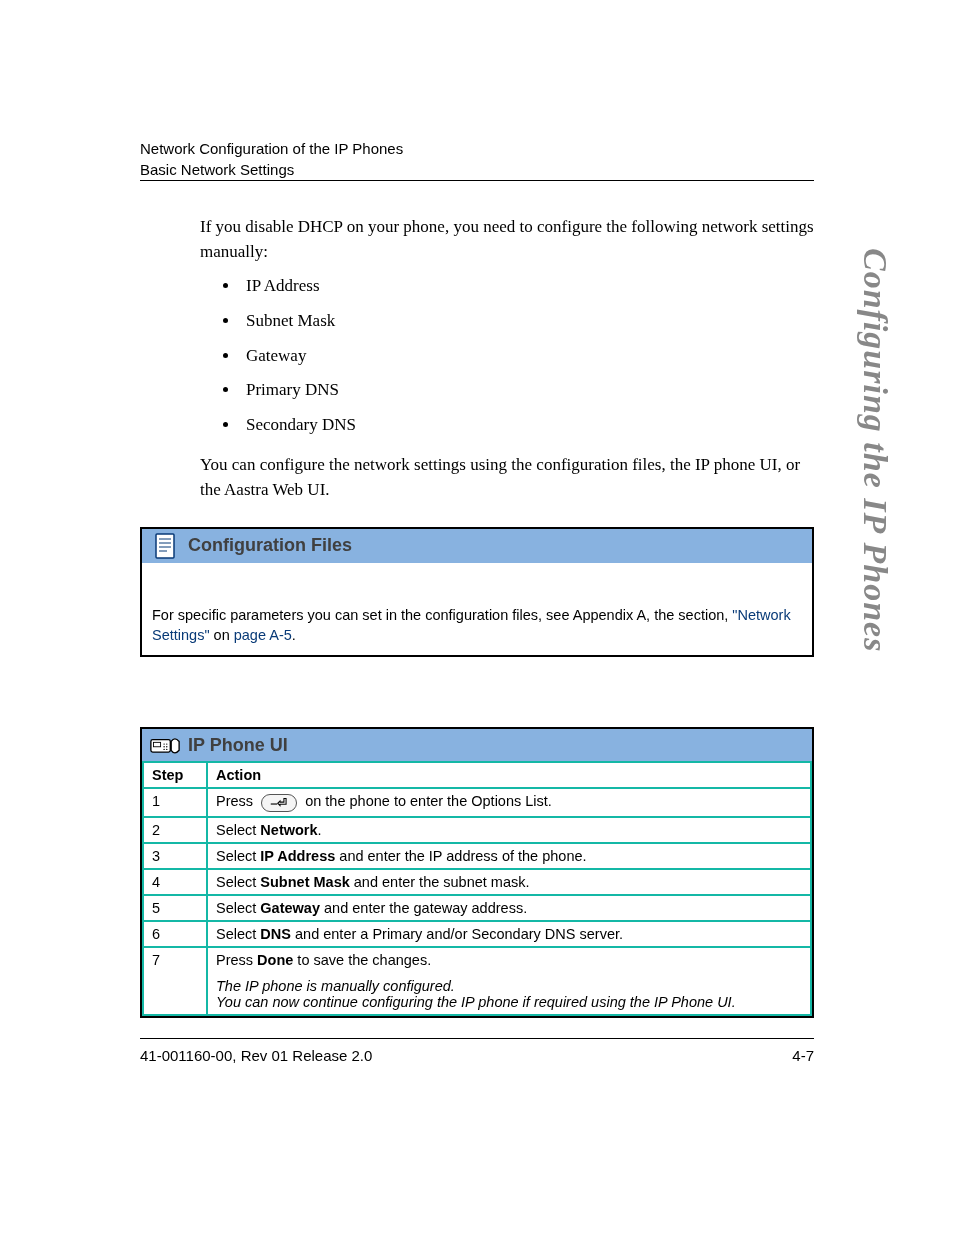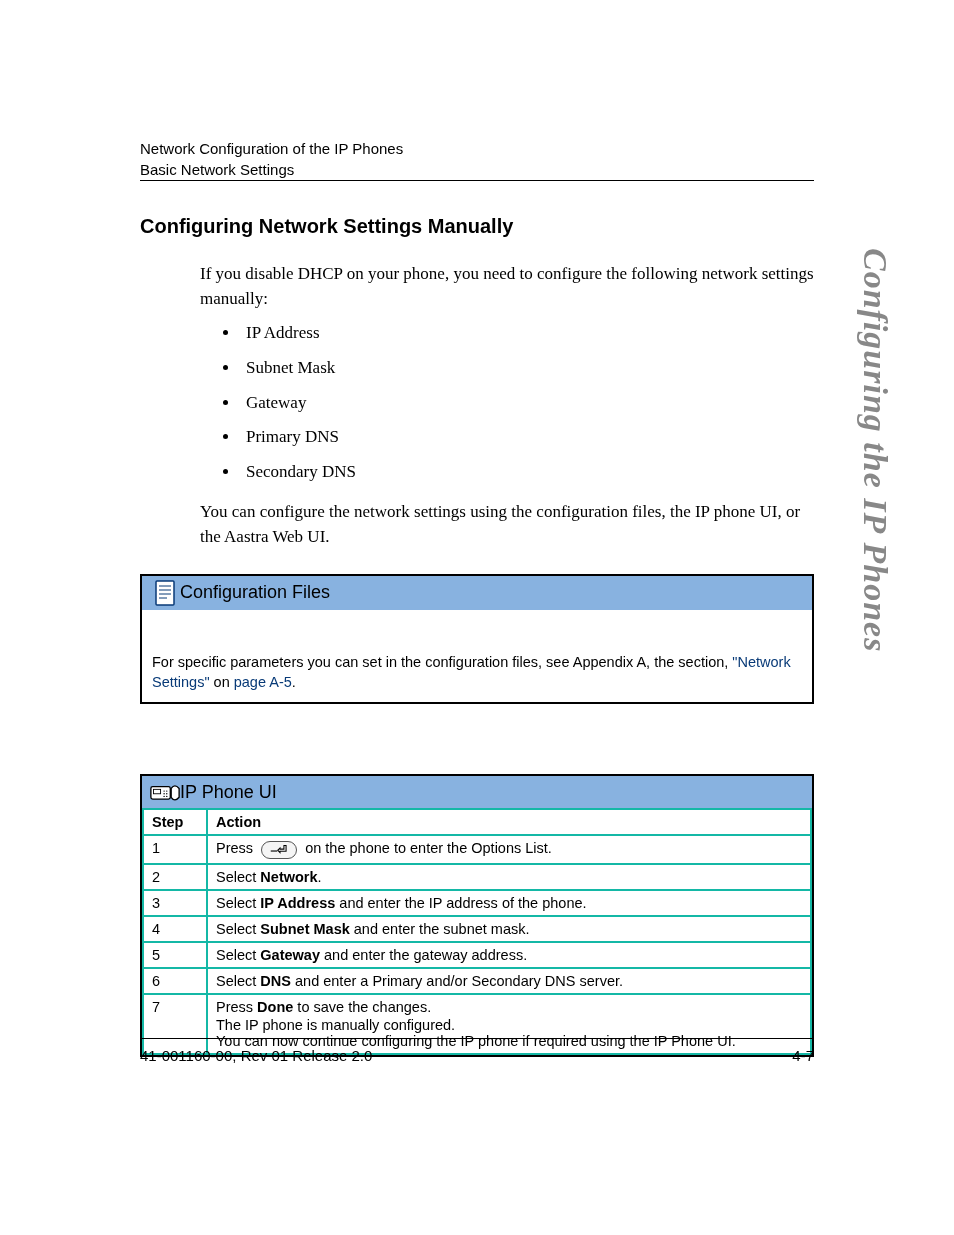--- a/index.html
+++ b/index.html
@@ -80,22 +80,23 @@
   }
   .box-head .icon-cell {
     width: 30px;
     display: flex;
     align-items: center;
     justify-content: center;
   }
   .box-head .title {
     font-family: Arial, Helvetica, sans-serif;
     font-size: 18px;
-    font-weight: normal;
-    color: #000000;
+    font-weight: bold;
+    color: #404040;
+    margin-left: 8px;
   }
   .box-body {
     font-family: Arial, Helvetica, sans-serif;
     font-size: 14.5px;
     padding: 6px 10px 10px 10px;
     line-height: 1.4;
     margin-top: 36px;
   }
   a.link { color: #083a77; text-decoration: none; }
   
@@ -108,21 +109,21 @@
   table.steps th, table.steps td {
     border: 2px solid #14b8a6;
     padding: 4px 8px;
     text-align: left;
     vertical-align: top;
   }
   table.steps th {
     font-weight: bold;
     background: #fff;
   }
-  .p7-note { margin-top: 2px; }
+  .p7-note { margin-top: 10px; font-style: italic; }
   
   .hr-bot {
     position: absolute;
     left: 140px;
     right: 140px;
     top: 1038px;
     border-top: 1px solid #000;
   }
   .footer {
     position: absolute;
@@ -156,21 +157,20 @@
 
   <div class="breadcrumb sans">
     <span>Network Configuration of the IP Phones</span><br>
     <span>Basic Network Settings</span>
   </div>
   <div class="hr-top"></div>
 
   <div class="side-title">Configuring the IP Phones</div>
 
   <div class="content">
-    <h2 class="section">Configuring Network Settings Manually</h2>
 
     <div class="body-indent">
       <p>If you disable DHCP on your phone, you need to configure the following network settings manually:</p>
       <ul class="net-list" id="settings-list">
           <li>IP Address</li>
           <li>Subnet Mask</li>
           <li>Gateway</li>
           <li>Primary DNS</li>
           <li>Secondary DNS</li>
         </ul>

